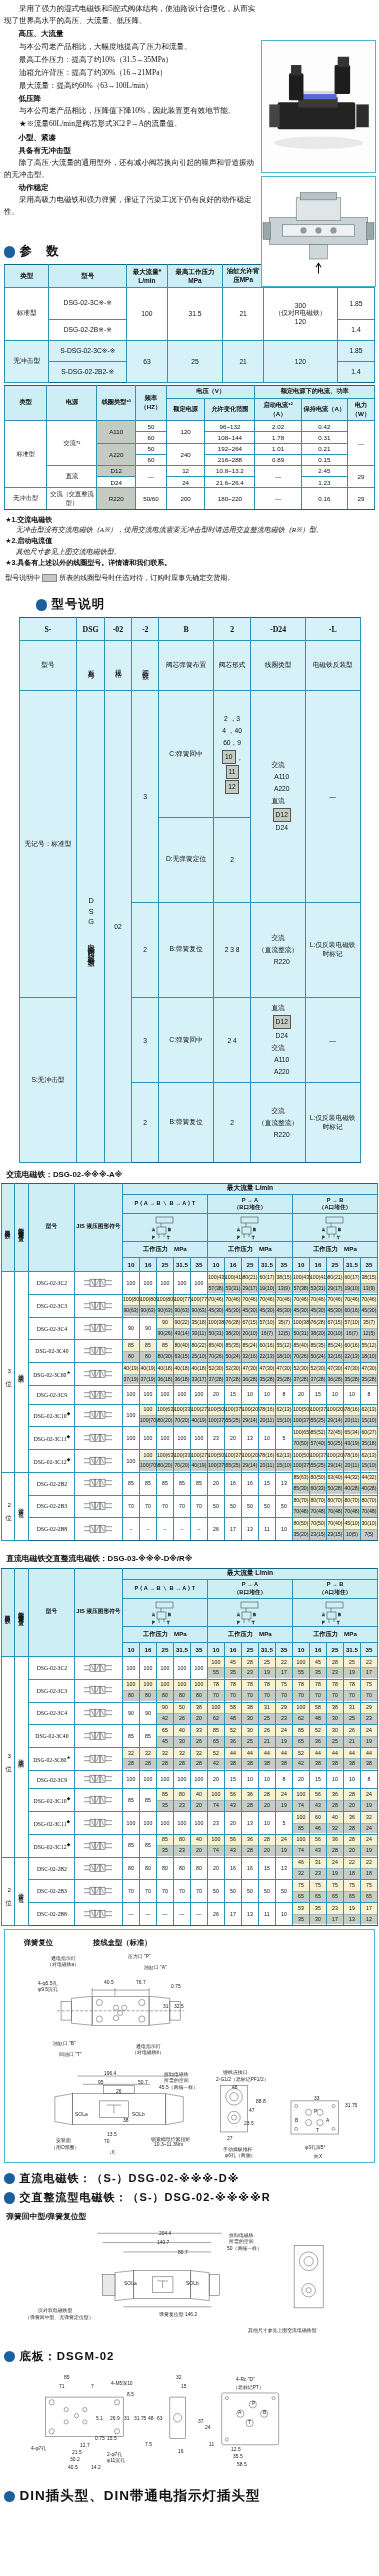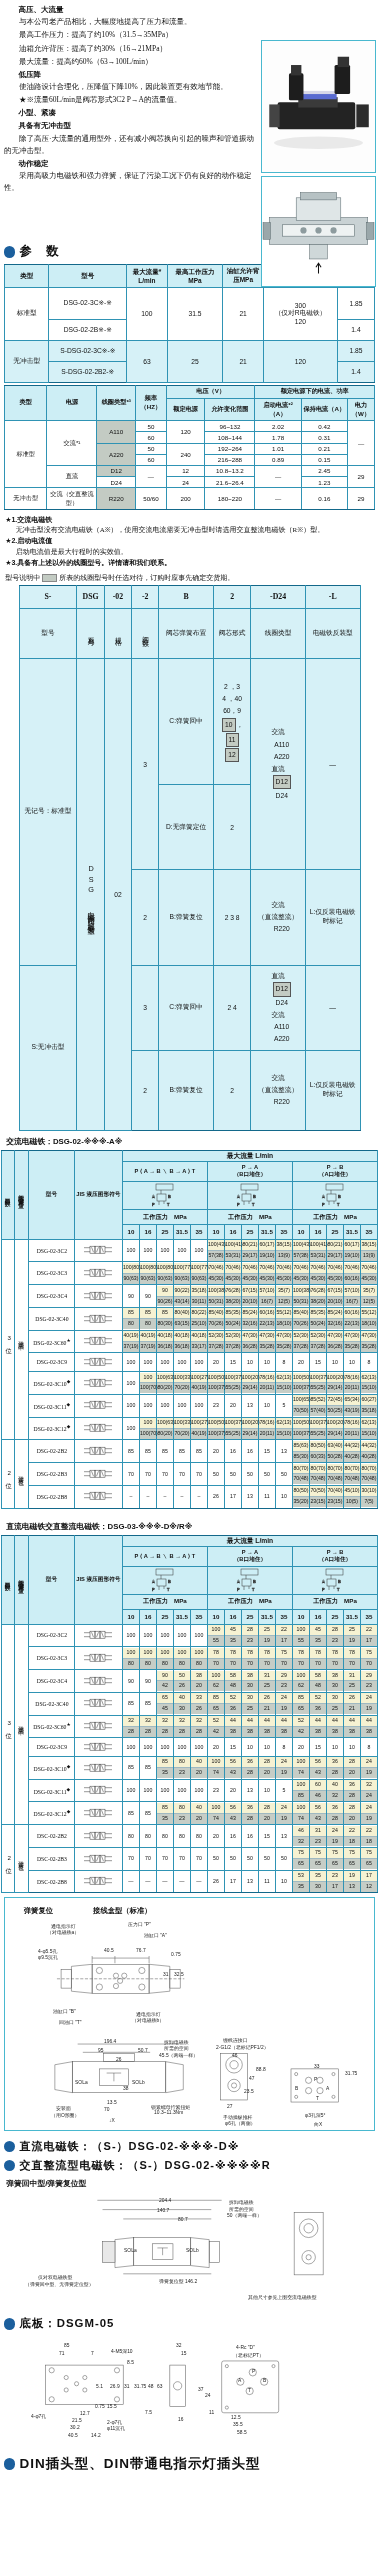--- a/index.html
+++ b/index.html
@@ -40,21 +40,21 @@
   .functbl th,.functbl td{border:0.5px solid #2f93b4;text-align:center;padding:0.5px 0;}
   .functbl thead th{background:#cdeef5;}
   .fcell{display:block;line-height:1.5;}
   .f2top{background:#f6f2d2;display:block;border-bottom:0.5px solid #9fb9c2;line-height:1.9;}
   .f2bot{background:#c6cdc6;display:block;line-height:1.9;}
   .model-cell{font-size:5.7px;white-space:nowrap;text-align:left;padding-left:1px!important;font-family:"Liberation Serif",serif;}
   .mark{font-size:4.7px;vertical-align:super;}
   
   .notes{margin:4.1px 5.2px;font-size:7px;line-height:1.55;}
   .notes b{font-size:7px;}
-  .note-d{margin-left:1.5em;font-family:"Liberation Serif","DejaVu Serif",serif;}
+  .note-d{margin-left:1.5em;font-family:"Liberation Serif","DejaVu Serif",serif;font-style:italic;}
   .tailnote{margin:1px 5.2px 0 5.2px;font-size:7px;font-family:"Liberation Serif",serif;}
   .legendbox{display:inline-block;width:13.5px;height:6.2px;background:#c3cbc3;border:0.5px solid #888;vertical-align:middle;}
   
   .codes td{font-size:7.8px;font-weight:bold;font-family:"Liberation Serif",serif;background:#d6f1f7;}
   .mlabels td{background:#d6f1f7;font-size:6.7px;}
   .mbody td{background:#d6f1f7;font-size:6.7px;vertical-align:middle;padding:3.1px 1.6px;}
   .coil-line{display:block;line-height:1.8;}
   .indent{padding-left:7.3px;}
   
   .drawbox{border:1px solid #49b8cf;margin:3.1px 4.1px;position:relative;background:#fff;overflow:hidden;}
@@ -64,28 +64,29 @@
   svg text{font-family:"Liberation Sans",sans-serif;}
 </style>
 </head>
 <body>
 
 <div class="page">
 
 
   <div class="intro">
     <div class="intro-text">
+      <p>采用了强力的湿式电磁铁和5腔式阀体结构，使油路设计合理化，从而实现了世界高水平的高压、大流量、低压降。</p>
       <div id="features">
           <div class="feat-title">高压、大流量</div>
           <p class="feat-line">与本公司老产品相比，大幅度地提高了压力和流量。</p>
           <p class="feat-line">最高工作压力：提高了约10%（31.5→35MPa）</p>
           <p class="feat-line">油箱允许背压：提高了约30%（16→21MPa）</p>
           <p class="feat-line">最大流量：提高约60%（63→100L/min）</p>
           <div class="feat-title">低压降</div>
-          <p class="feat-line">使油路设计合理化，压降值下降10%，因此装置更有效地节能。</p>
+          <p class="feat-line">与本公司老产品相比，压降值下降10%，因此装置更有效地节能。</p>
           <p class="feat-line">★※流量60L/min是阀芯形式3C2 P→A的流量值。</p>
           <div class="feat-title">小型、紧凑</div>
           <div class="feat-title">具备有无冲击型</div>
           <p class="feat-line">除了高压·大流量的通用型外，还有减小阀芯换向引起的噪声和管道振动的无冲击型。</p>
           <div class="feat-title">动作稳定</div>
           <p class="feat-line">采用高吸力电磁铁和强力弹簧，保证了污染工况下仍有良好的动作稳定性。</p>
         </div>
     </div>
     <div class="imgbox photo">
       <svg class="valve-photo" viewBox="0 0 218 252">
@@ -246,29 +247,33 @@
         <td class="thick-bot">180~220</td>
         <td class="thick-bot">—</td>
         <td class="thick-bot">0.16</td>
         <td class="thick-bot">29</td>
       </tr>
     </tbody>
   </table>
 
   <div class="notes" id="sol-notes">
       <div><b>★1.交流电磁铁</b><div class="note-d">无冲击型没有交流电磁铁（A※），使用交流电流需要无冲击型时请选用交直整流电磁铁（R※）型。</div></div>
-      <div><b>★2.启动电流值</b><div class="note-d">启动电流值是最大行程时的实效值。</div></div>
+      <div><b>★2.启动电流值</b><div class="note-d">其他尺寸参见上图交流电磁铁型。</div></div>
       <div><b>★3.具备有上述以外的线圈型号。详情请和我们联系。</b></div>
     </div>
   <div class="tailnote">
     <span>型号说明中</span>
     <span class="legendbox"></span>
     <span>所表的线圈型号时任选对待，订购时应事先确定交货期。</span>
   </div>
 
+  <div class="sect" style="margin-top:13.5px;margin-left:36px;">
+    <span class="dot"></span>
+    <span class="sect-t">型号说明</span>
+  </div>
   <table class="tbl" style="width:342px;">
     <tbody>
       <tr class="codes" style="height:23px;">
         <td class="thick-top" style="width:17%">S-</td>
         <td class="thick-top" style="width:8%">DSG</td>
         <td class="thick-top" style="width:8%">-02</td>
         <td class="thick-top" style="width:8%">-2</td>
         <td class="thick-top" style="width:16%">B</td>
         <td class="thick-top" style="width:11%">2</td>
         <td class="thick-top" style="width:16%">-D24</td>
@@ -2366,21 +2371,21 @@
       <span class="dim" style="left: 120px; top: 56px;">SOLa</span>
       <span class="dim" style="left: 182px; top: 56px;">SOLb</span>
       <span class="dim" style="left: 34px; top: 82px;">仅对双电磁铁型</span>
       <span class="dim" style="left: 21px; top: 89px;">（弹簧回中型、无弹簧定位型）</span>
       <span class="dim" style="left: 155px; top: 86px;">弹簧复位型 146.2</span>
       <span class="dim" style="left: 244px; top: 102px;">其他尺寸参见上图交流电磁铁型</span>
     </div>
 
   <div class="sect">
     <span class="dot"></span>
-    <span class="sect-t" style="font-size:11.4px;">底板：DSGM-05</span>
+    <span class="sect-t" style="font-size:11.4px;">底板：DSGM-02</span>
   </div>
   <div style="position:relative;height:110px;margin:0 4.1px;" id="subplate-area">
     <svg width="369" height="110" style="position:absolute;left:0;top:0;" viewBox="0 0 712 212">
       <g stroke="#555" fill="none" stroke-width="1">
         <rect x="80" y="56" width="150" height="76" fill="#fff"></rect>
         <circle cx="92" cy="66" r="5"></circle>
           <circle cx="218" cy="66" r="5"></circle>
           <circle cx="92" cy="122" r="5"></circle>
           <circle cx="218" cy="122" r="5"></circle>
         <circle cx="120" cy="80" r="4"></circle>

